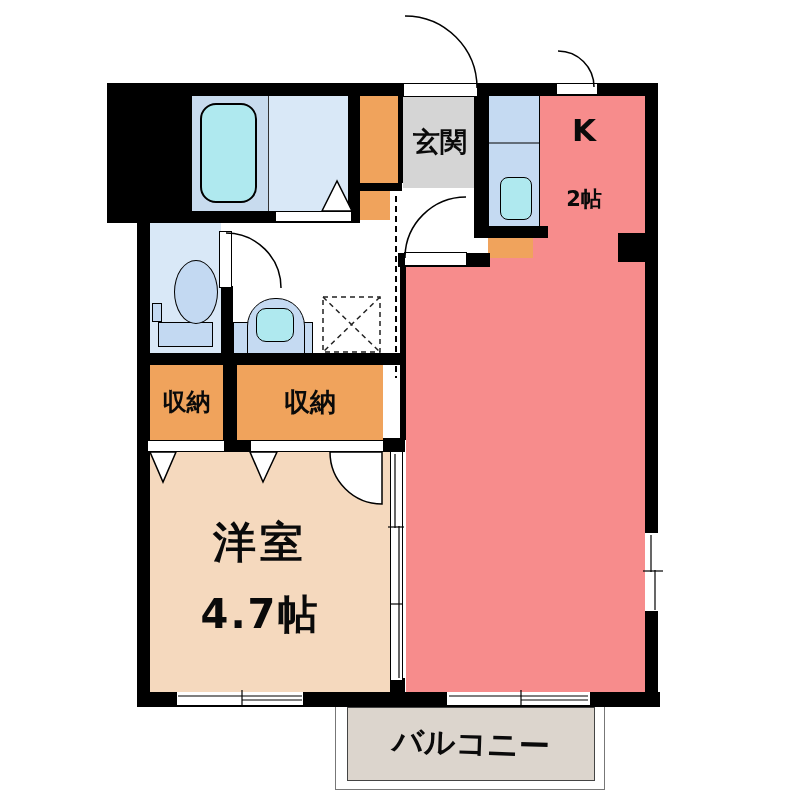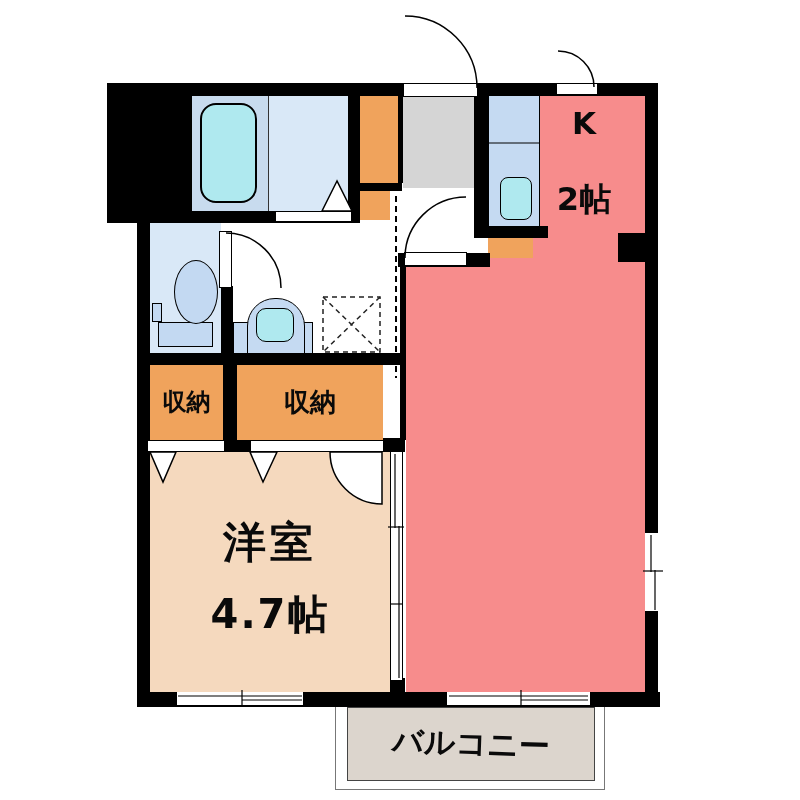--- a/index.html
+++ b/index.html
@@ -124,31 +124,34 @@
         <line x1="521" y1="690" x2="521" y2="706"></line>
     </g>
     <g stroke="#000" stroke-width="1.2" fill="none">
       <line x1="395" y1="454" x2="395" y2="528"></line>
         <line x1="399" y1="526" x2="399" y2="678"></line>
       <line x1="388" y1="527" x2="404" y2="527"></line>
         <line x1="390" y1="604" x2="403" y2="604"></line>
     </g>
   </svg>
 
+  <div class="abs label" style="left:403px;top:95px;width:74px;height:93px;font-size:27px;">
+    <span>玄関</span>
+  </div>
   <div class="abs label" style="left:540px;top:112px;width:88px;height:100px;">
     <span style="font-size:31px;">K</span>
-    <span style="font-size:32px;margin-top:39px;">2帖</span>
+    <span style="font-size:21px;margin-top:39px;">2帖</span>
   </div>
   <div class="abs label" style="left:150px;top:365px;width:73px;height:75px;font-size:24px;">
     <span>収納</span>
   </div>
   <div class="abs label" style="left:237px;top:365px;width:146px;height:75px;font-size:26px;">
     <span>収納</span>
   </div>
-  <div class="abs label" style="left:150px;top:510px;width:240px;height:135px;">
+  <div class="abs label" style="left:140px;top:510px;width:240px;height:135px;">
     <span style="font-size:43px;letter-spacing:4px;">洋室</span>
     <span style="font-size:40px;letter-spacing:2px;margin-top:24px;">4.7帖</span>
   </div>
   <div class="abs label" style="left:347px;top:707px;width:248px;height:74px;font-size:31px;transform:rotate(2deg);">
     <span>バルコニー</span>
   </div>
 
 </div>
 
 </body></html>

